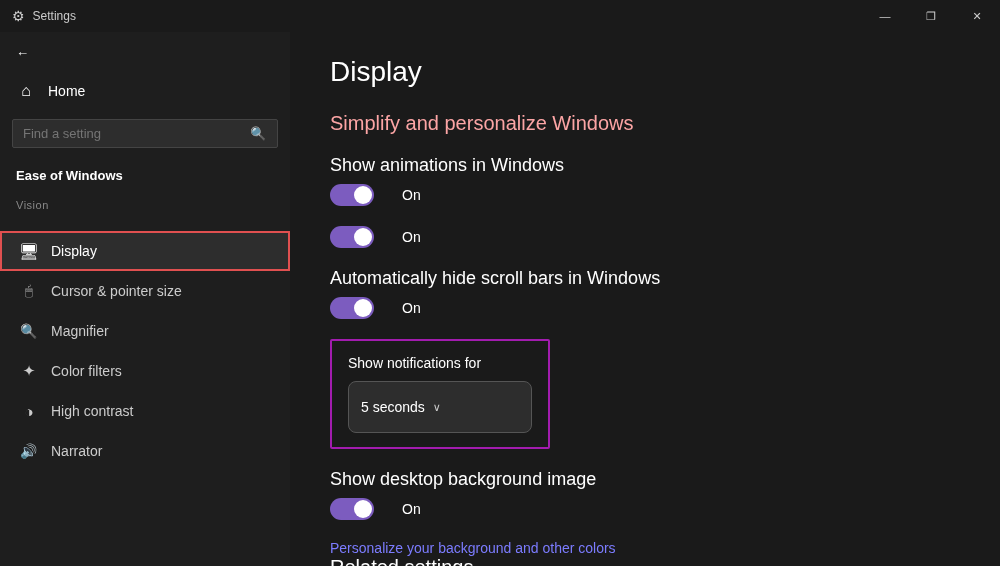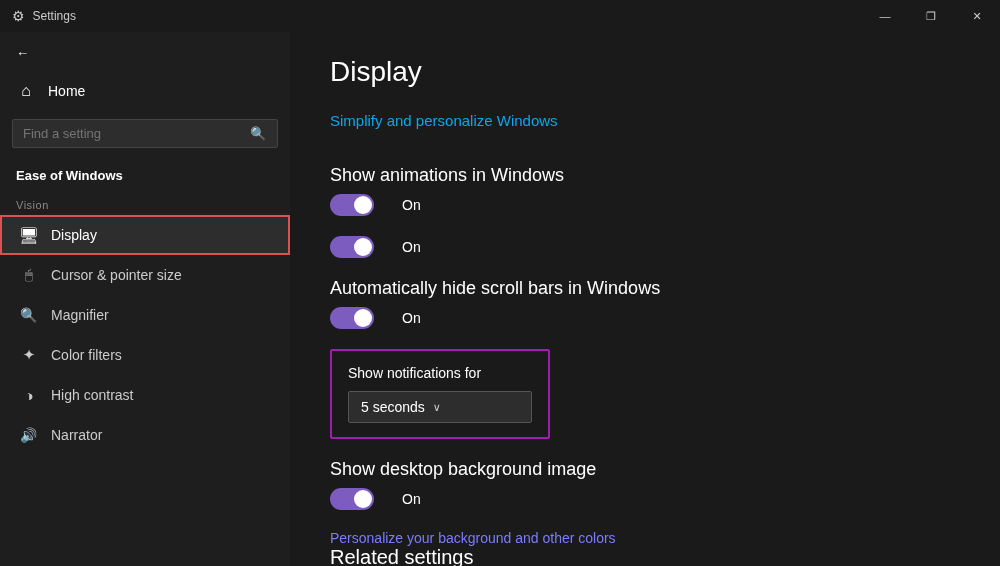--- a/index.html
+++ b/index.html
@@ -107,21 +107,21 @@
     }
 
     .ease-access-label {
       padding: 12px 16px 4px 16px;
       font-size: 13px;
       font-weight: 600;
       color: #ffffff;
     }
 
     .section-label {
-      padding: 12px 16px 4px 16px;
+      padding: 12px 16px 20px 16px;
       font-size: 11px;
       color: #888888;
       text-transform: none;
       letter-spacing: 0.5px;
     }
 
     .sidebar-item {
       display: flex;
       align-items: center;
       padding: 10px 16px;
@@ -161,24 +161,24 @@
     }
 
     .page-title {
       font-size: 28px;
       font-weight: 300;
       color: #ffffff;
       margin-bottom: 24px;
     }
 
     .section-title {
-      font-size: 15px;
+      font-size: 20px;
       font-weight: 400;
-      color: #0ea5e9;
-      margin-bottom: 36px;
+      color: #fca5a5;
+      margin-bottom: 20px;
     }
 
     .setting-row {
       margin-bottom: 20px;
     }
 
     .setting-label {
       font-size: 18px;
       color: #ffffff;
       margin-bottom: 8px;
@@ -224,22 +224,22 @@
       min-width: 220px;
     }
     .notification-label {
       font-size: 14px;
       color: #ffffff;
       margin-bottom: 10px;
     }
     .dropdown {
       background: #2d2d2d;
       border: 1px solid #555;
-      border-radius: 2px;
-      padding: 7px 12px;
+      border-radius: 8px;
+      padding: 17px 12px;
       display: flex;
       align-items: center;
       gap: 8px;
       cursor: pointer;
       font-size: 14px;
       color: #ffffff;
       min-width: 130px;
     }
     .dropdown-arrow {
       font-size: 11px;

